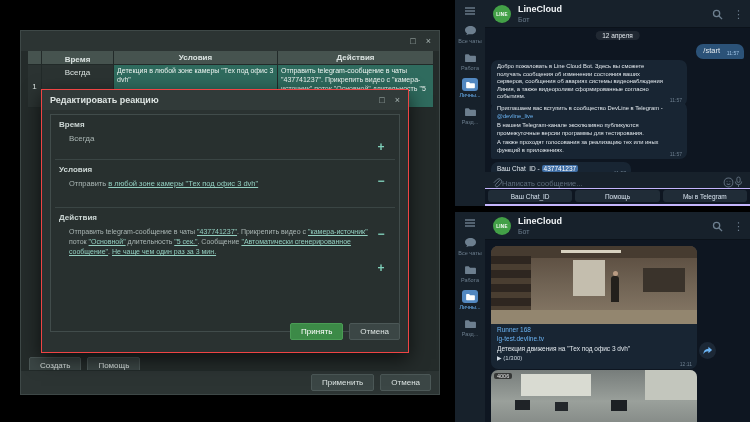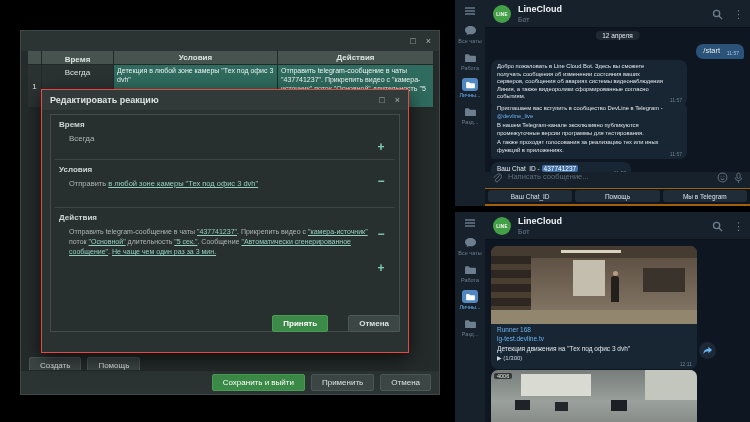--- a/index.html
+++ b/index.html
@@ -33,31 +33,31 @@
        display:flex;align-items:center;padding:0 8px;box-sizing:border-box;gap:10px;}
   .dlg-title{font-size:9px;font-weight:bold;color:#dde4e2;flex:1;}
   .dlg-body{position:absolute;left:8px;top:24px;right:8px;height:216px;background:#28302f;border:1px solid #414c4b;}
   .sec-label{position:absolute;left:8px;font-size:8px;font-weight:bold;color:#ccd6d4;}
   .sec-value{position:absolute;left:18px;font-size:8px;color:#aab6b4;}
   .dlg-text{position:absolute;left:18px;width:300px;font-size:7px;line-height:1.45;color:#aab6b4;}
   .dlg-link{color:#93cfc0;text-decoration:underline;cursor:pointer;}
   .pm{position:absolute;right:12px;width:12px;height:12px;color:#7fd0ba;font-size:12px;line-height:11px;
       text-align:center;font-weight:bold;cursor:pointer;}
   .divider{position:absolute;left:4px;right:4px;border-top:1px solid #3a4544;}
-  .dlg-actions{position:absolute;right:8px;bottom:20px;display:flex;gap:20px;font-weight:bold;}
+  .dlg-actions{position:absolute;right:8px;bottom:12px;display:flex;gap:6px;}
   .btn{height:15px;display:flex;align-items:center;justify-content:center;font-size:8px;color:#dbe3e1;
        background:#3b4645;border:1px solid #4c5857;border-radius:2px;padding:0 10px;cursor:pointer;white-space:nowrap;}
   .btn-green{background:#3c8a47;border-color:#4a9c55;color:#fff;}
 
   .app-bottom-left{position:absolute;left:8px;top:326px;display:flex;gap:6px;justify-content:center;}
   .app-bottombar{position:absolute;left:0;right:0;bottom:0;height:24px;background:#2c3433;border-top:1px solid #222a29;
        display:flex;align-items:center;justify-content:flex-end;gap:6px;padding:0 8px;box-sizing:border-box;}
 
   
-  .tgwin{position:absolute;width:295px;background:#a16207;overflow:hidden;}
+  .tgwin{position:absolute;width:295px;background:#c4b5fd;overflow:hidden;}
   .tg-top{left:455px;top:0;height:206px;}
   .tg-bot{left:455px;top:212px;height:210px;}
   .tg-side{position:absolute;left:0;top:0;width:30px;bottom:0;background:#17212b;display:flex;flex-direction:column;
        align-items:center;padding-top:6px;box-sizing:border-box;}
   .tg-burger{color:#6d7f8f;margin-bottom:8px;cursor:pointer;}
   .tg-folder{display:flex;flex-direction:column;align-items:center;margin-bottom:7px;color:#6d7f8f;cursor:pointer;}
   .fico{width:16px;height:13px;display:flex;align-items:center;justify-content:center;}
   .flabel{font-size:5.5px;margin-top:1px;white-space:nowrap;}
   .tg-folder.active{color:#6ab3f3;}
   .tg-folder.active .fico{background:#5288c1;color:#fff;border-radius:3px;}
@@ -81,21 +81,21 @@
   .bub-out{background:#2b5278;right:6px;top:16px;font-size:7.5px;padding:2px 24px 3px 7px;border-radius:7px 7px 2px 7px;}
   .bub-out .btime{color:#9ec2e5;}
   .b1{left:6px;top:32px;width:196px;border-radius:7px 7px 7px 2px;}
   .b2{left:6px;top:74px;width:196px;border-radius:7px 7px 7px 2px;}
   .b2 .para{margin-top:2px;}
   .b3{left:6px;top:134px;width:140px;font-size:6.5px;border-radius:7px 7px 7px 2px;}
   .tg-link{color:#6ab3f3;cursor:pointer;}
   .hl-id{background:#3f6ea5;color:#fff;padding:0 2px;border-radius:2px;}
 
   .tg-input{position:absolute;left:30px;right:0;top:172px;height:16px;background:#17212b;display:flex;
-       align-items:flex-start;color:#5f6e7d;padding:0 7px;box-sizing:border-box;gap:6px;}
+       align-items:flex-end;color:#5f6e7d;padding:0 7px;box-sizing:border-box;gap:0;}
   .tg-input .ph{flex:1;font-size:7.5px;color:#5f6e7d;cursor:text;}
   .tg-kb{position:absolute;left:30px;right:0;top:189px;height:15px;display:flex;gap:3px;padding:1px 3px 2px;box-sizing:border-box;background:#0e1621;}
   .kb-btn{flex:1;background:#202c37;border-radius:3px;color:#d7e3ee;font-size:6.5px;display:flex;
        align-items:center;justify-content:center;cursor:pointer;white-space:nowrap;}
 
   
   .post{position:absolute;left:6px;top:6px;width:206px;background:#182533;border-radius:7px;overflow:hidden;}
   .photo{position:relative;width:206px;height:78px;overflow:hidden;}
   .post-caption{position:relative;padding:2px 6px 8px;}
   .cap-link{display:block;color:#6ab3f3;font-size:6.5px;line-height:1.35;cursor:pointer;}
@@ -183,21 +183,20 @@
         <div class="btn">Отмена</div>
       </div>
     </div>
 
     <div class="app-bottom-left">
       <div class="btn">Создать</div>
       <div class="btn">Помощь</div>
     </div>
 
     <div class="app-bottombar">
-      <div class="btn btn-green">Сохранить и выйти</div>
       <div class="btn">Применить</div>
       <div class="btn">Отмена</div>
     </div>
   </div>
 
   <div class="tgwin tg-top">
     <div class="tg-side">
       <span class="tg-burger">
         <svg class="svgi" width="12" height="10" viewBox="0 0 12 10" stroke="currentColor" stroke-width="1.4" fill="none">
             <line x1="1" y1="2" x2="11" y2="2"></line>

